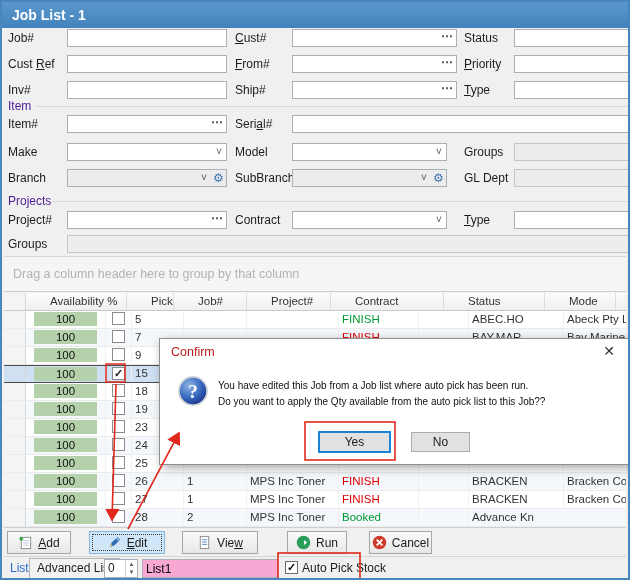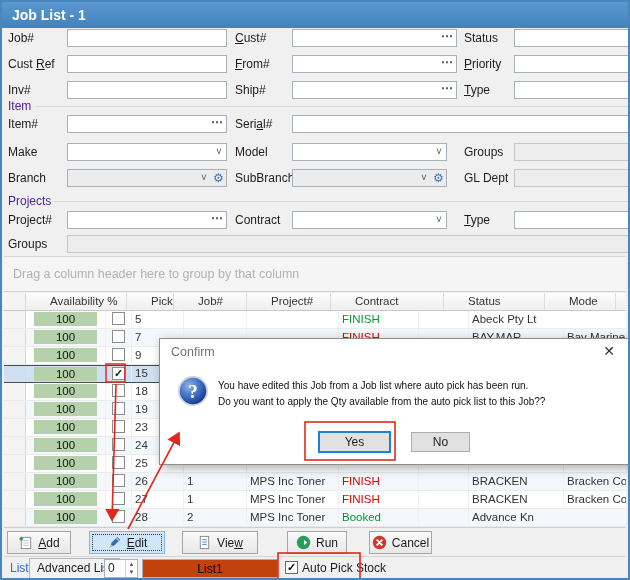--- a/index.html
+++ b/index.html
@@ -43,26 +43,26 @@
   .btn u{text-decoration:underline;}
   .btn.hot{background:#cfe6f8;border:1px solid #84b6e0;outline:1px dotted #3c3c3c;outline-offset:-4px;}
   .icon16{width:15px;height:15px;display:inline-block;}
   
   .statusbar{position:absolute;left:2px;right:2px;top:554px;bottom:2px;background:#f0f0f0;border-top:1px solid #d4d4d4;box-sizing:border-box;}
   .listlbl{position:absolute;left:6px;top:4px;color:#2a6dd0;}
   .advbtn{position:absolute;left:25px;top:1px;height:21px;box-sizing:border-box;border:1px solid #b5b5b5;background:#f2f2f2;padding:0 7px;line-height:19px;}
   .spin{position:absolute;left:100px;top:2px;width:34px;height:19px;box-sizing:border-box;border:1px solid #a9b0b8;background:#fff;display:flex;}
   .spin .sval{flex:1;padding-left:3px;line-height:17px;}
   .spin .arr{width:11px;border-left:1px solid #d0d0d0;display:flex;flex-direction:column;font-size:6px;color:#555;line-height:8px;text-align:center;}
-  .listinput{position:absolute;left:138px;top:2px;width:136px;height:19px;box-sizing:border-box;border:1px solid #a9b0b8;background:#c2410c;font:12px "Liberation Sans",sans-serif;padding:8px 3px;text-align:center;}
+  .listinput{position:absolute;left:138px;top:2px;width:136px;height:19px;box-sizing:border-box;border:1px solid #a9b0b8;background:#f9a8d4;font:12px "Liberation Sans",sans-serif;padding:8px 3px;}
   .apchk{position:absolute;left:281px;top:4px;width:13px;height:13px;box-sizing:border-box;border:1px solid #6b6b6b;background:#fff;text-align:center;line-height:11px;font-size:11px;font-weight:bold;color:#111;}
   .aplbl{position:absolute;left:298px;top:4px;}
   
   .dialog{position:absolute;left:157px;top:336px;width:470px;height:127px;background:#fff;border:1px solid #8f8f8f;box-shadow:3px 3px 10px rgba(0,0,0,.35);z-index:50;box-sizing:border-box;}
-  .dlg-title{position:absolute;left:11px;top:6px;font-size:12.5px;color:#737373;}
+  .dlg-title{position:absolute;left:11px;top:6px;font-size:12.5px;color:#b91c1c;}
   .dlg-close{position:absolute;right:13px;top:4px;font-size:14px;color:#333;}
   .dlg-icon{position:absolute;left:17px;top:36px;width:32px;height:32px;}
   .dlg-text{position:absolute;left:58px;top:39px;font-size:10px;line-height:15.5px;color:#111;}
   .dlg-btn{position:absolute;box-sizing:border-box;background:#e1e1e1;text-align:center;font-size:12px;}
   .dlg-yes{left:158px;top:92px;width:73px;height:22px;border:2px solid #1883d7;line-height:18px;}
   .dlg-no{left:251px;top:93px;width:59px;height:20px;border:1px solid #adadad;line-height:18px;}
   .overlay{position:absolute;left:0;top:0;width:630px;height:580px;z-index:100;pointer-events:none;}
 </style>
 </head>
 <body>
@@ -165,20 +165,21 @@
             <div class="avbar">100</div>
           </div>
           <div class="gcell c2">
             <div class="cb"></div>
           </div>
           <div class="gcell c3">5</div>
           <div class="gcell c4"></div>
           <div class="gcell c5"></div>
           <div class="gcell c6 st-green">FINISH</div>
           <div class="gcell c7"></div>
+          <div class="gcell c8">ABEC.HO</div>
           <div class="gcell c9">Abeck Pty Lt</div>
         </div>
         <div class="grow alt">
           <div class="gcell c0"></div>
           <div class="gcell c1">
             <div class="avbar">100</div>
           </div>
           <div class="gcell c2">
             <div class="cb"></div>
           </div>

